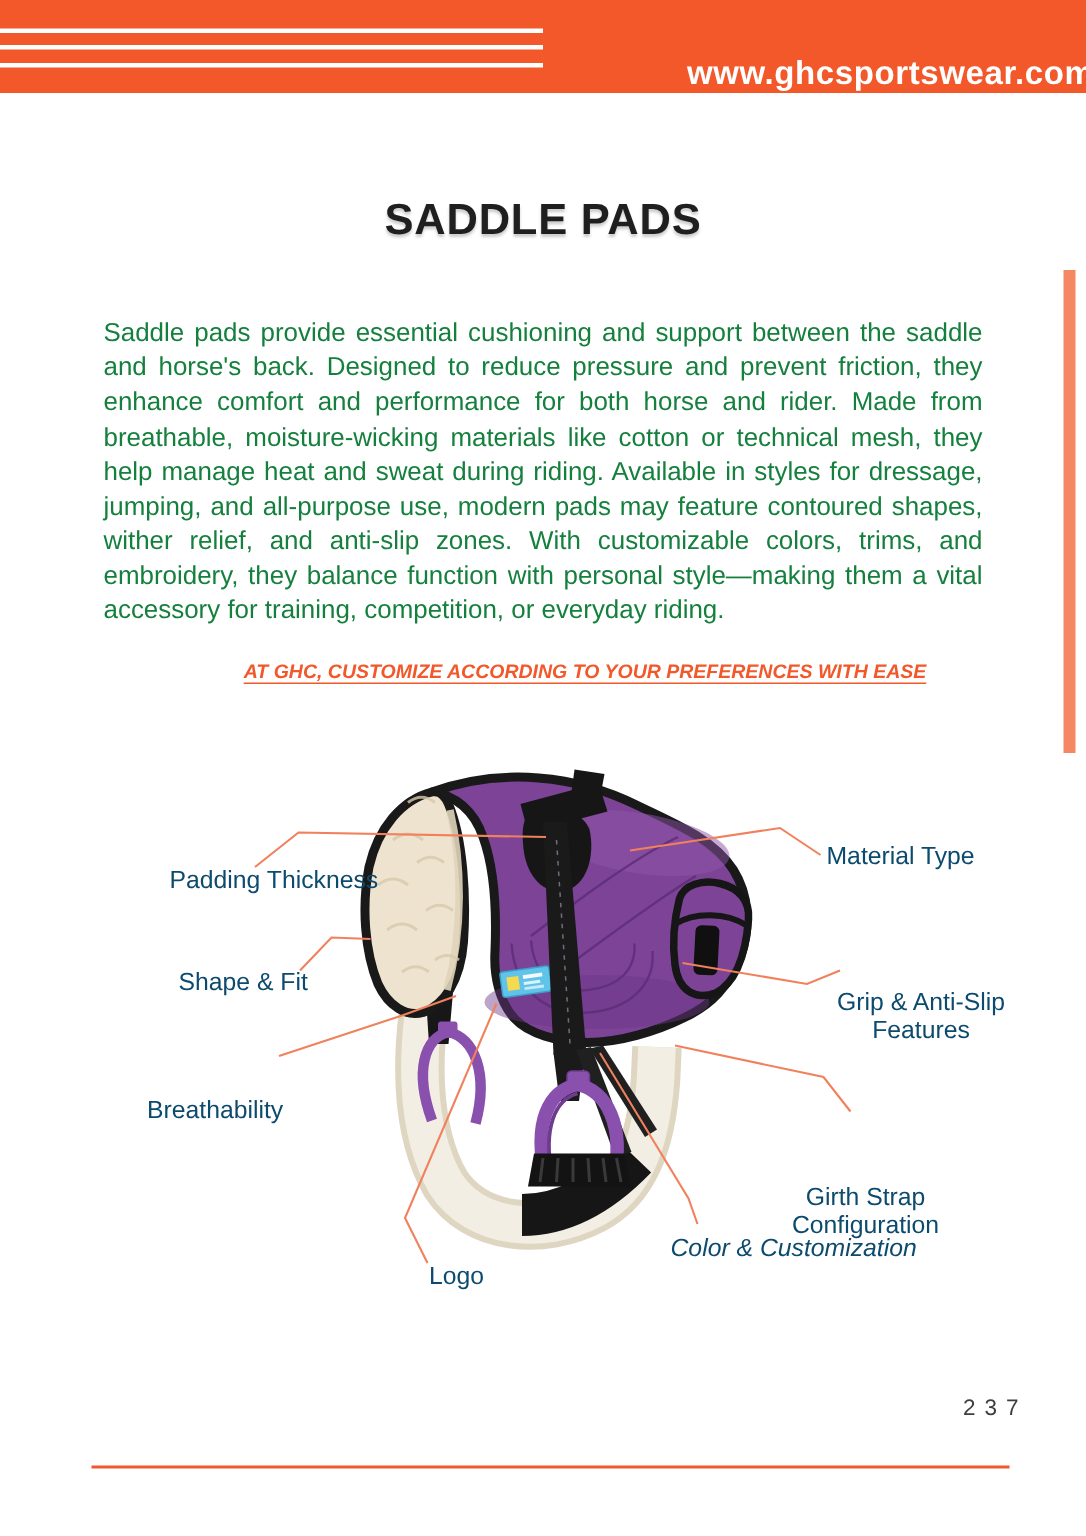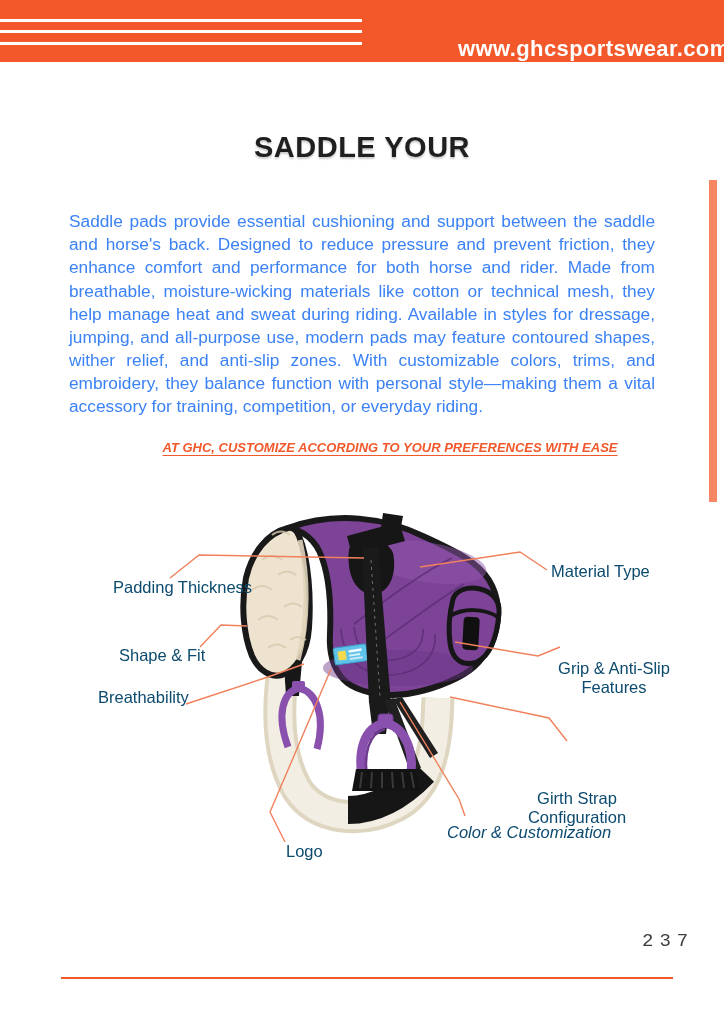--- a/index.html
+++ b/index.html
@@ -18,62 +18,62 @@
   
   .accent-tab{position:absolute;left:709px;top:180px;width:8px;height:322px;background:#F58763;}
   
   .title{
     position:absolute;left:0;top:131px;width:724px;text-align:center;
     font-size:29px;font-weight:bold;letter-spacing:.5px;color:#1f1f1f;
     text-shadow:0 2px 2px rgba(110,110,110,.35);
   }
   .intro{
     position:absolute;left:69px;top:193px;width:586px;
-    font-size:17.3px;line-height:23.1px;color:#3b82f6;text-align:justify;
+    font-size:17.3px;line-height:23.1px;color:#15803d;text-align:justify;
   }
   .tagline{
     position:absolute;left:0;top:440px;width:724px;text-align:center;
     color:#F2582A;font-weight:bold;font-style:italic;font-size:13px;
     text-decoration:underline;text-underline-offset:3px;margin-left:28px;
   }
   
   .lbl{position:absolute;color:#0c4a6e;font-size:16.5px;line-height:18.5px;white-space:nowrap;}
   .lbl.wrap{white-space:normal;text-align:center;margin-top:40px;}
   .lbl-padding{left:73px;top:578px;margin-left:40px;}
   .lbl-shape{left:119px;top:646px;}
-  .lbl-breath{left:98px;top:688px;}
+  .lbl-breath{left:98px;top:731px;}
   .lbl-material{left:551px;top:562px;}
   .lbl-grip{left:553px;top:619px;width:122px;}
   .lbl-girth{left:525px;top:749px;width:104px;}
   .lbl-color{left:447px;top:823px;font-style:italic;}
   .lbl-logo{left:286px;top:842px;}
   
   .illustration{position:absolute;left:0;top:0;width:724px;height:1024px;pointer-events:none;}
   
   .footer-rule{position:absolute;left:61px;top:977px;width:612px;height:2px;background:#F2582A;}
   .page-num{
     position:absolute;left:642px;top:930px;color:#3e3e3e;
-    font-family:Liberation Mono, monospace;font-size:19px;letter-spacing:6px;
+    font-family:Liberation Sans, sans-serif;font-size:15px;letter-spacing:6px;
   }
 </style>
 </head>
 <body>
 
 <div class="page">
 
   <div class="banner">
     <div class="banner-line bl1"></div>
     <div class="banner-line bl2"></div>
     <div class="banner-line bl3"></div>
     <span class="site-url">www.ghcsportswear.com</span>
   </div>
 
   <div class="accent-tab"></div>
 
-  <div class="title">SADDLE YOUR</div>
+  <div class="title">SADDLE PADS</div>
   <p class="intro">Saddle pads provide essential cushioning and support between the saddle and horse's back. Designed to reduce pressure and prevent friction, they enhance comfort and performance for both horse and rider. Made from breathable, moisture-wicking materials like cotton or technical mesh, they help manage heat and sweat during riding. Available in styles for dressage, jumping, and all-purpose use, modern pads may feature contoured shapes, wither relief, and anti-slip zones. With customizable colors, trims, and embroidery, they balance function with personal style—making them a vital accessory for training, competition, or everyday riding.</p>
   <div class="tagline">AT GHC, CUSTOMIZE ACCORDING TO YOUR PREFERENCES WITH EASE</div>
 
   <svg class="illustration" viewBox="0 0 724 1024" aria-hidden="true">
 
     <g>
       <path d="M 286,652 C 277,700 276,752 297,789 C 317,820 362,824 396,806 C 422,792 434,764 437,720 L 438,698" fill="none" stroke="#DFD6C2" stroke-width="33"></path>
       <path d="M 286,652 C 277,700 276,752 297,789 C 317,820 362,824 396,806 C 422,792 434,764 437,720 L 438,698" fill="none" stroke="#F3EEE3" stroke-width="25"></path>
       <path d="M 348,810 C 375,810 400,797 424,772" fill="none" stroke="#161616" stroke-width="28"></path>
     </g>

